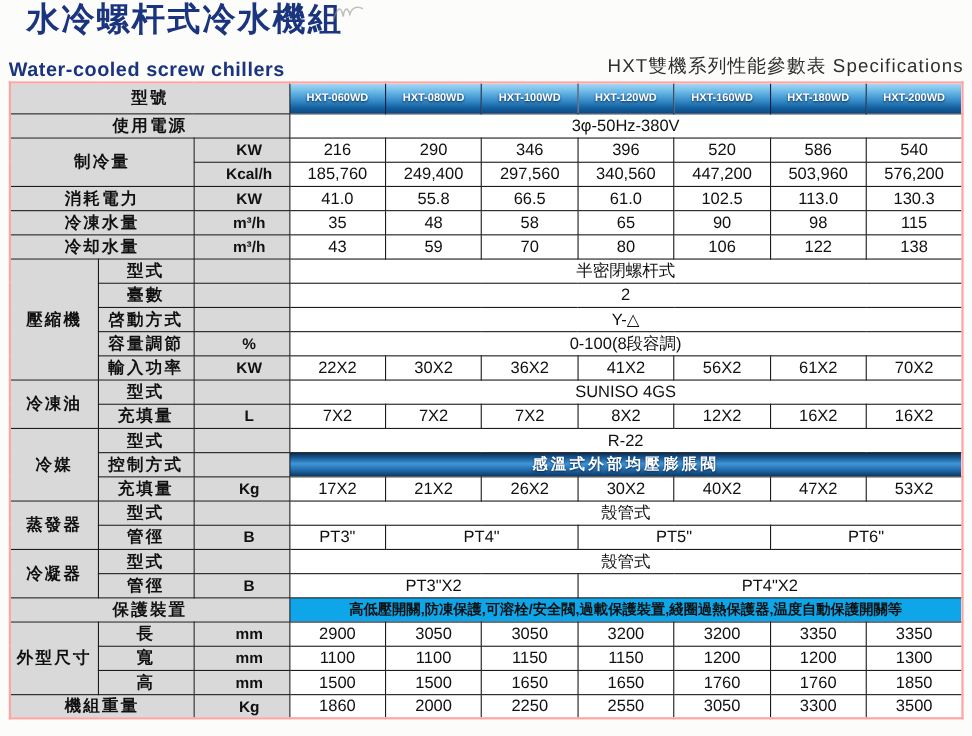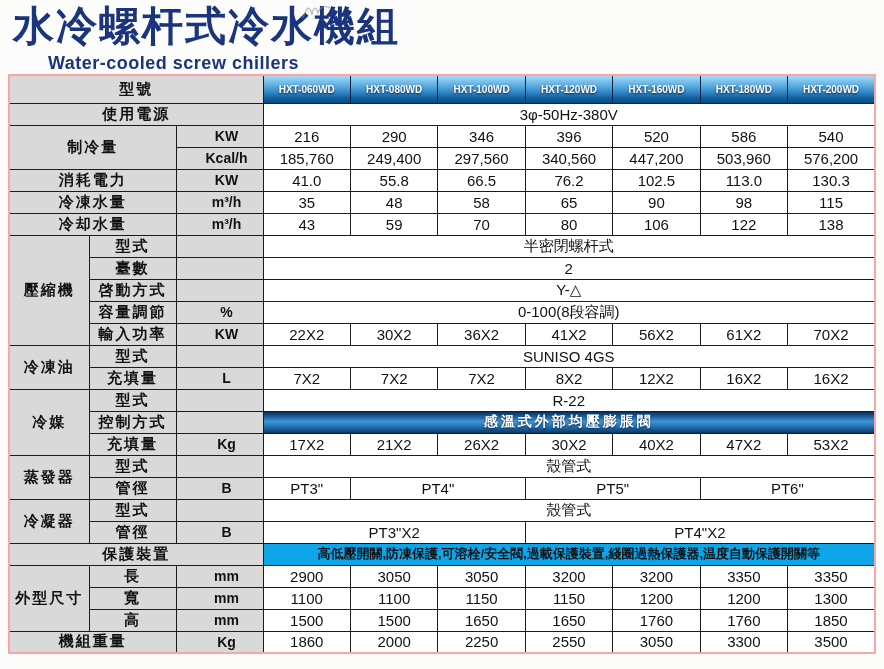--- a/index.html
+++ b/index.html
@@ -6,25 +6,25 @@
   body{
     width:884px;height:669px;background:#fcfcfb;
     font-family:"Liberation Sans","DejaVu Sans",sans-serif;
     color:#111;position:relative;overflow:hidden;
   }
   .header{
     display:flex;justify-content:space-between;align-items:flex-end;
     padding:6px 8px 0 8px;height:74px;box-sizing:border-box;position:relative;
   }
   .title-cn{
-    margin:5px;font-size:41px;line-height:36px;font-weight:800;
-    color:#1a357e;letter-spacing:2px;font-family:Liberation Mono, monospace;
+    margin:16px;font-size:30px;line-height:36px;font-weight:800;
+    color:#1a357e;letter-spacing:2px;
   }
   .title-en{
-    font-size:18px;line-height:22px;font-weight:700;color:#1a357e;letter-spacing:.5px;margin-left:40px;
+    font-size:18px;line-height:22px;font-weight:700;color:#1a357e;letter-spacing:.5px;
   }
   .spec-title{
     font-size:17px;color:#2e2e2e;letter-spacing:1px;padding-bottom:3px;white-space:nowrap;
   }
   .hand-mark{position:absolute;left:300px;top:2px;opacity:.55;}
   table.spec{
     border-collapse:collapse;table-layout:fixed;width:868px;margin:0 0 0 8px;
     border:2px solid #fca5a5;
   }
   td{
@@ -51,20 +51,21 @@
 <body>
 
 <div class="header">
   <div>
     <h1 class="title-cn">水冷螺杆式冷水機組</h1>
     <div class="title-en">Water-cooled screw chillers</div>
   </div>
   <svg class="hand-mark" width="34" height="20" viewBox="0 0 34 20">
     <path d="M3 16 C7 4 10 3 12 13 C13 5 16 4 18 11 C20 5 24 3 30 6" fill="none" stroke="#8d8d8d" stroke-width="1.4"></path>
   </svg>
+  <div class="spec-title">HXT雙機系列性能參數表 Specifications</div>
 </div>
 
 <table class="spec">
   <colgroup>
     <col style="width:80px">
       <col style="width:87px">
       <col style="width:87px">
     <col>
       <col>
       <col>
@@ -108,21 +109,21 @@
         <td class="val">447,200</td>
         <td class="val">503,960</td>
         <td class="val">576,200</td>
       </tr>
       <tr>
         <td class="cat" colspan="2">消耗電力</td>
         <td class="unit">KW</td>
         <td class="val">41.0</td>
         <td class="val">55.8</td>
         <td class="val">66.5</td>
-        <td class="val">76.2</td>
+        <td class="val">61.0</td>
         <td class="val">102.5</td>
         <td class="val">113.0</td>
         <td class="val">130.3</td>
       </tr>
       <tr>
         <td class="cat" colspan="2">冷凍水量</td>
         <td class="unit">m³/h</td>
         <td class="val">35</td>
         <td class="val">48</td>
         <td class="val">58</td>

